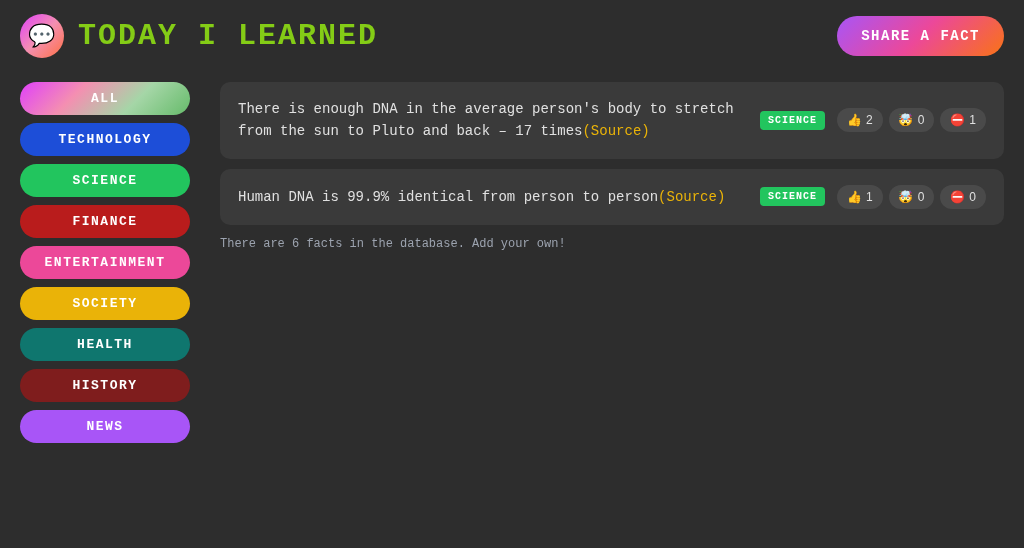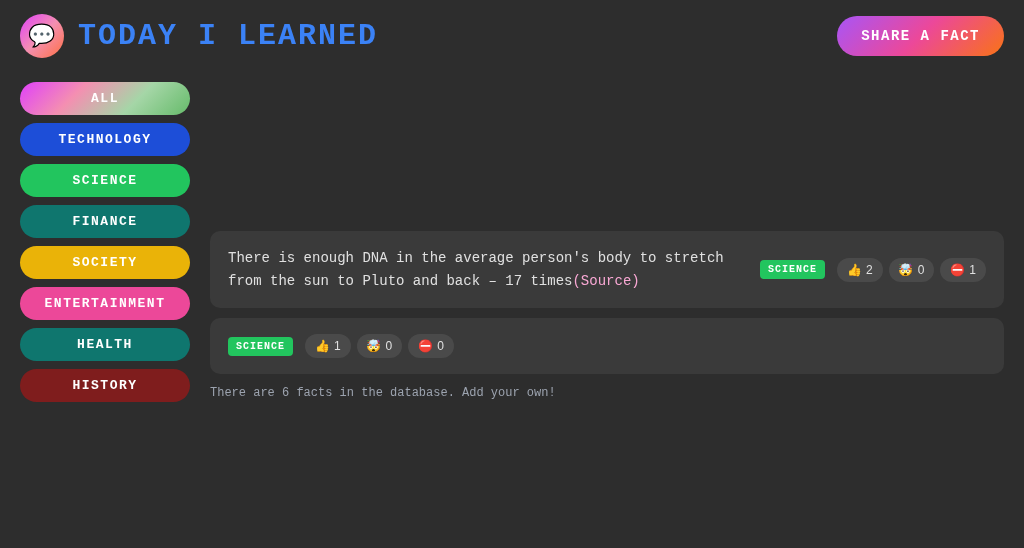--- a/index.html
+++ b/index.html
@@ -38,43 +38,42 @@
       justify-content: center;
       font-size: 22px;
       flex-shrink: 0;
     }
 
     .app-title {
       font-size: 30px;
       font-weight: 900;
       letter-spacing: 2px;
       text-transform: uppercase;
-      color: #3b82f6;
+      color: #84cc16;
     }
 
     .share-btn {
       background: linear-gradient(135deg, #a855f7, #ec4899, #f97316);
       border: none;
       border-radius: 999px;
       padding: 12px 24px;
       color: #ffffff;
       font-family: 'Courier New', Courier, monospace;
       font-size: 14px;
       font-weight: 700;
       letter-spacing: 1.5px;
       text-transform: uppercase;
       cursor: pointer;
     }
 
     
     .main {
       display: flex;
       padding: 0 10px;
-      gap: 0;
-      align-items: flex-end;
+      gap: 10px;
     }
 
     
     .sidebar {
       display: flex;
       flex-direction: column;
       gap: 8px;
       padding: 10px 10px;
       width: 190px;
       flex-shrink: 0;
@@ -91,21 +90,21 @@
       text-transform: uppercase;
       cursor: pointer;
       color: #ffffff;
       width: 100%;
       text-align: center;
     }
 
     .cat-all      { background: linear-gradient(135deg, #e040fb, #f48fb1, #a5d6a7, #66bb6a); }
     .cat-tech     { background: #1d4ed8; }
     .cat-science  { background: #22c55e; }
-    .cat-finance  { background: #0f766e; }
+    .cat-finance  { background: #b91c1c; }
     .cat-society  { background: #eab308; }
     .cat-entertainment { background: #ec4899; }
     .cat-health   { background: #0f766e; }
     .cat-history  { background: #7f1d1d; }
     .cat-news     { background: #a855f7; }
 
     
     .content {
       flex: 1;
       padding: 10px 10px;
@@ -126,21 +125,21 @@
     }
 
     .fact-text {
       flex: 1;
       font-size: 14px;
       line-height: 1.6;
       color: #e0e0e0;
     }
 
     .fact-text .source {
-      color: #f9a8d4;
+      color: #eab308;
     }
 
     .fact-badge {
       background-color: #22c55e;
       color: #ffffff;
       font-size: 10px;
       font-weight: 800;
       letter-spacing: 1px;
       text-transform: uppercase;
       padding: 4px 8px;
@@ -187,24 +186,25 @@
 </header>
 
 <div class="main">
 
   <aside class="sidebar">
 
   <button class="category-btn cat-all">ALL</button>
       <button class="category-btn cat-tech">TECHNOLOGY</button>
       <button class="category-btn cat-science">SCIENCE</button>
       <button class="category-btn cat-finance">FINANCE</button>
+      <button class="category-btn cat-entertainment">ENTERTAINMENT</button>
       <button class="category-btn cat-society">SOCIETY</button>
-      <button class="category-btn cat-entertainment">ENTERTAINMENT</button>
       <button class="category-btn cat-health">HEALTH</button>
       <button class="category-btn cat-history">HISTORY</button>
+      <button class="category-btn cat-news">NEWS</button>
     </aside>
 
   <main class="content">
 
     <div class="fact-card">
         <span class="fact-text">There is enough DNA in the average person's body to stretch from the sun to Pluto and back – 17 times<span class="source">(Source)</span></span>
         <span class="fact-badge">SCIENCE</span>
         <div class="vote-buttons">
           <button class="vote-btn">
             <span>👍</span>
@@ -214,20 +214,21 @@
             <span>🤯</span>
             <span>0</span>
           </button>
           <button class="vote-btn">
             <span>⛔</span>
             <span>1</span>
           </button>
         </div>
       </div>
       <div class="fact-card">
+        <span class="fact-text">Human DNA is 99.9% identical from person to person<span class="source">(Source)</span></span>
         <span class="fact-badge">SCIENCE</span>
         <div class="vote-buttons">
           <button class="vote-btn">
             <span>👍</span>
             <span>1</span>
           </button>
           <button class="vote-btn">
             <span>🤯</span>
             <span>0</span>
           </button>

